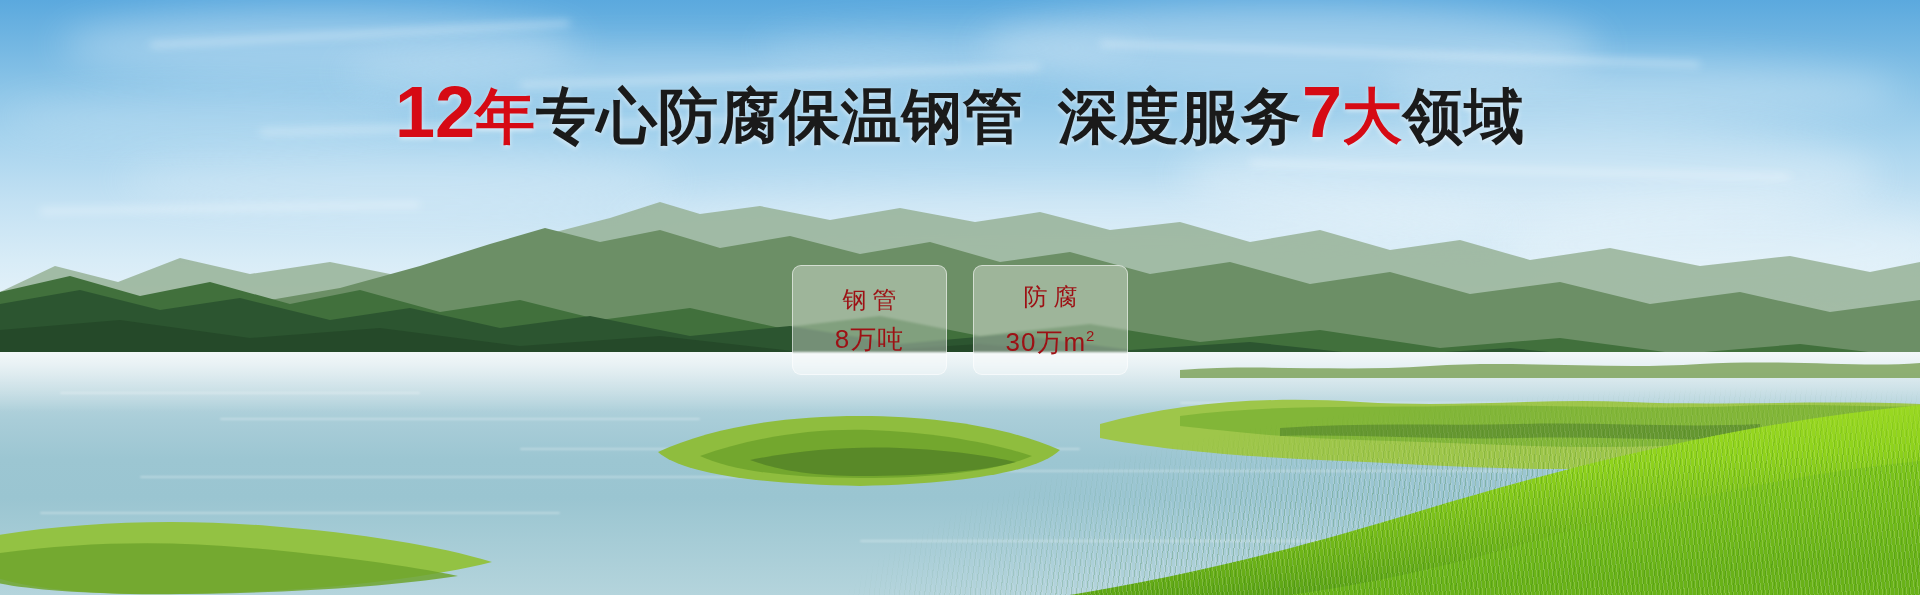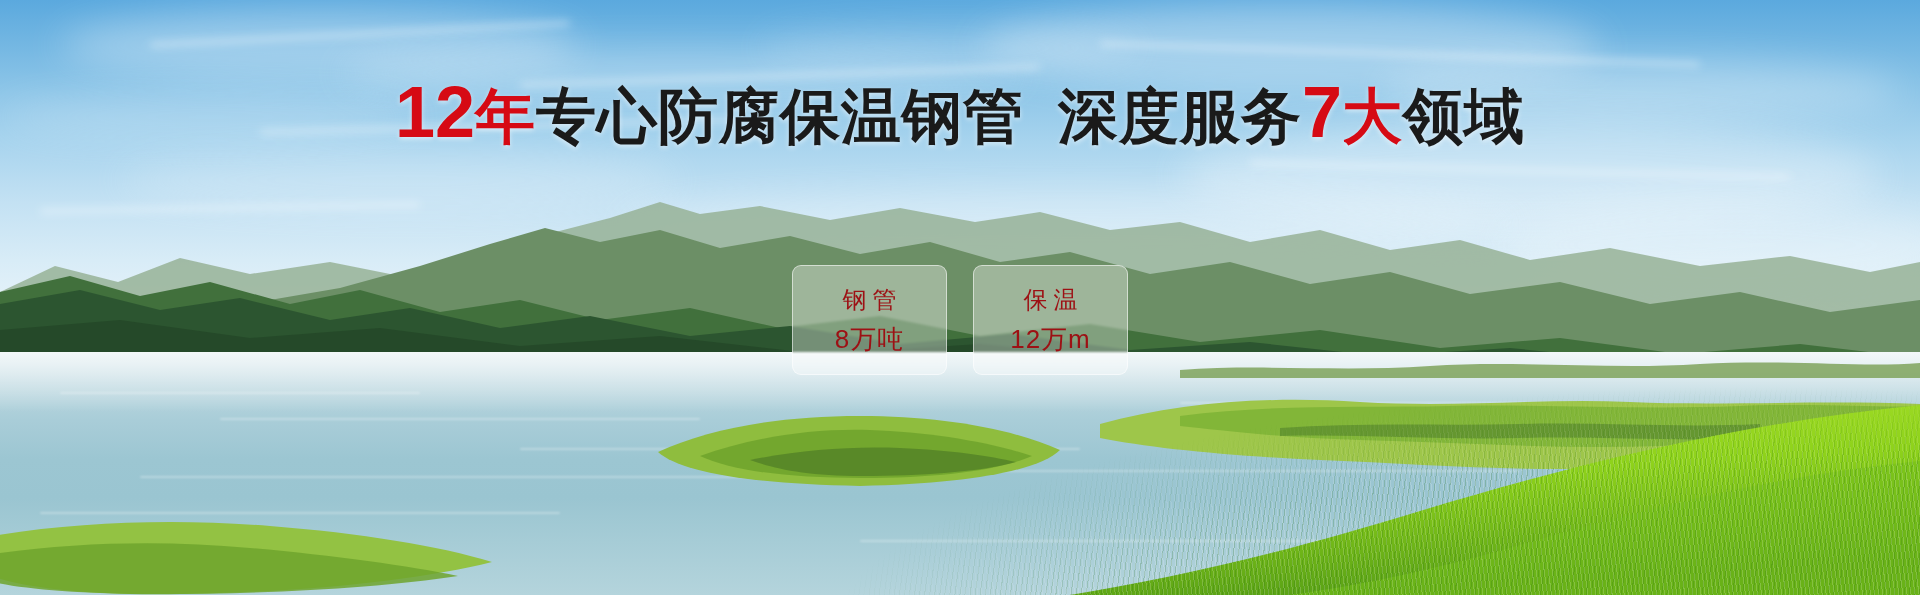--- a/index.html
+++ b/index.html
@@ -264,21 +264,21 @@
     </div>
 
 
     <div class="cards">
 
       <div class="card">
         <div class="ttl">钢管</div>
         <div class="val"><span>8万吨</span></div>
       </div>
 
-
       <div class="card">
-        <div class="ttl">保温</div>
-        <div class="val"><span>12万m</span></div>
+        <div class="ttl">防腐</div>
+        <div class="val"><span>30万m</span><sup>2</sup></div>
       </div>
 
+
     </div>
   </div>
 </div>
 
 </body></html>

